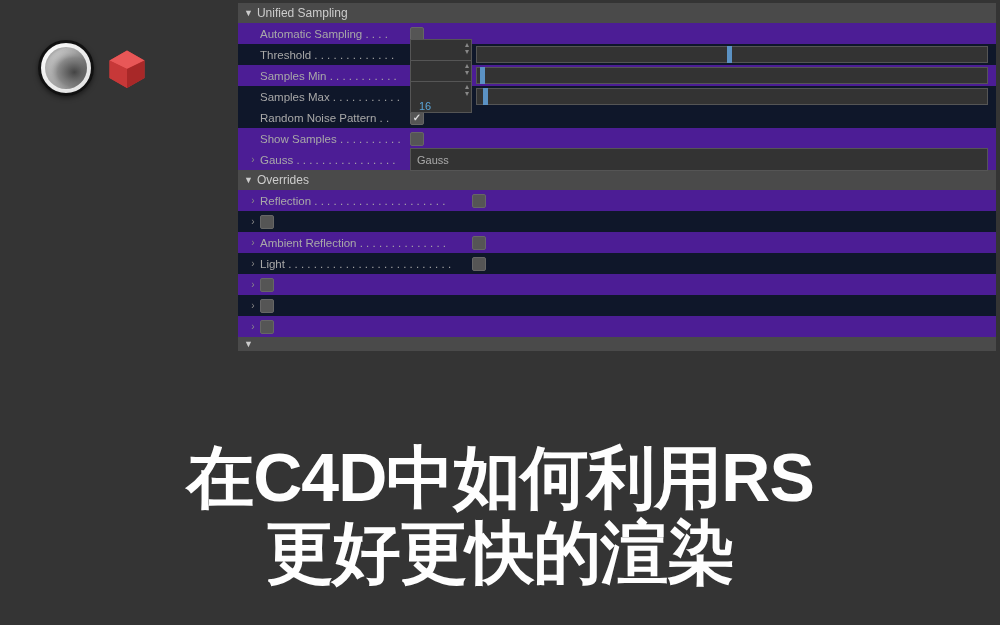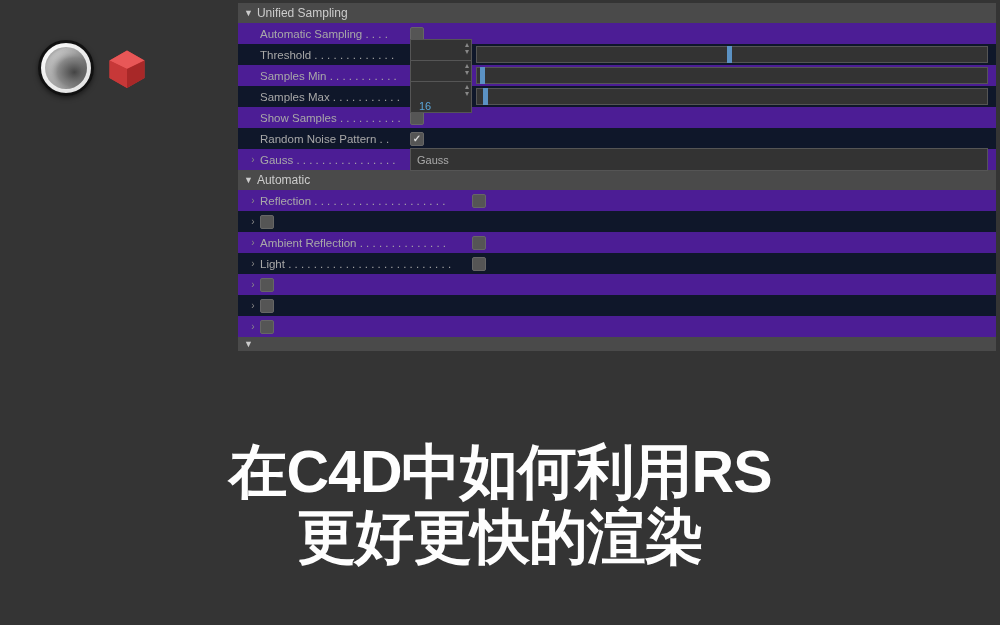--- a/index.html
+++ b/index.html
@@ -150,21 +150,21 @@
   align-items: center;
 }
 .title-text {
   position: absolute;
   top: 440px;
   left: 0;
   width: 1000px;
   text-align: center;
   color: #fefefe;
   font-weight: bold;
-  font-size: 59px;
+  font-size: 68px;
   line-height: 1.1;
   font-family: "Microsoft YaHei", Arial, sans-serif;
   letter-spacing: -1px;
 }
 </style>
 </head>
 <body>
 
 <div class="logos">
   <div class="logo-c4d"></div>
@@ -217,43 +217,43 @@
     <span class="label">Samples Max . . . . . . . . . . . </span>
     <div class="num-input">
       <span>16</span>
       <span class="spinner">▴<br>▾</span>
     </div>
     <div class="slider">
       <div class="handle" style="left:1.2%"></div>
     </div>
   </div>
 
+  <div class="row darker">
+    <span class="expand-caret"></span>
+    <span class="label">Random Noise Pattern . . </span>
+    <span class="checkbox checked"></span>
+  </div>
+
   <div class="row lighter">
     <span class="expand-caret"></span>
     <span class="label">Show Samples . . . . . . . . . . </span>
     <span class="checkbox"></span>
-  </div>
-
-  <div class="row darker">
-    <span class="expand-caret"></span>
-    <span class="label">Random Noise Pattern . . </span>
-    <span class="checkbox checked"></span>
   </div>
 
   <div class="row lighter">
     <span class="expand-caret">›</span>
     <span class="label">Gauss . . . . . . . . . . . . . . . . </span>
     <div class="text-input">
       <span>Gauss</span>
     </div>
   </div>
 
   <div class="section-header">
     <span class="tri">▼</span>
-    <span>Automatic</span>
+    <span>Overrides</span>
   </div>
 
   <div id="overrides-container">
       <div class="row lighter">
         <span class="expand-caret">›</span>
         <span class="label label-wide">Reflection . . . . . . . . . . . . . . . . . . . . . </span>
         <span class="checkbox"></span>
       </div>
       <div class="row darker">
         <span class="expand-caret">›</span>

